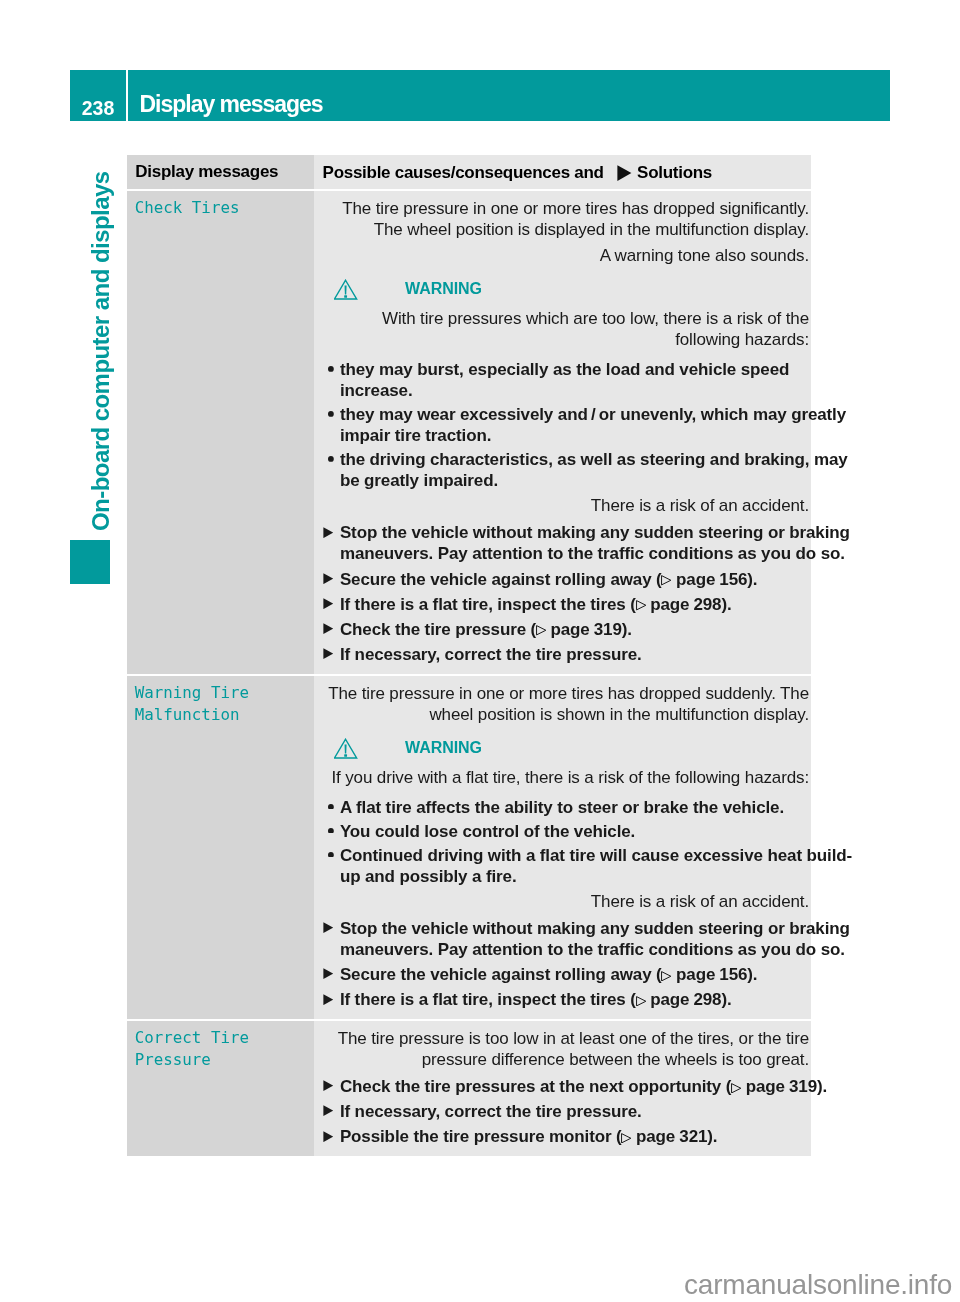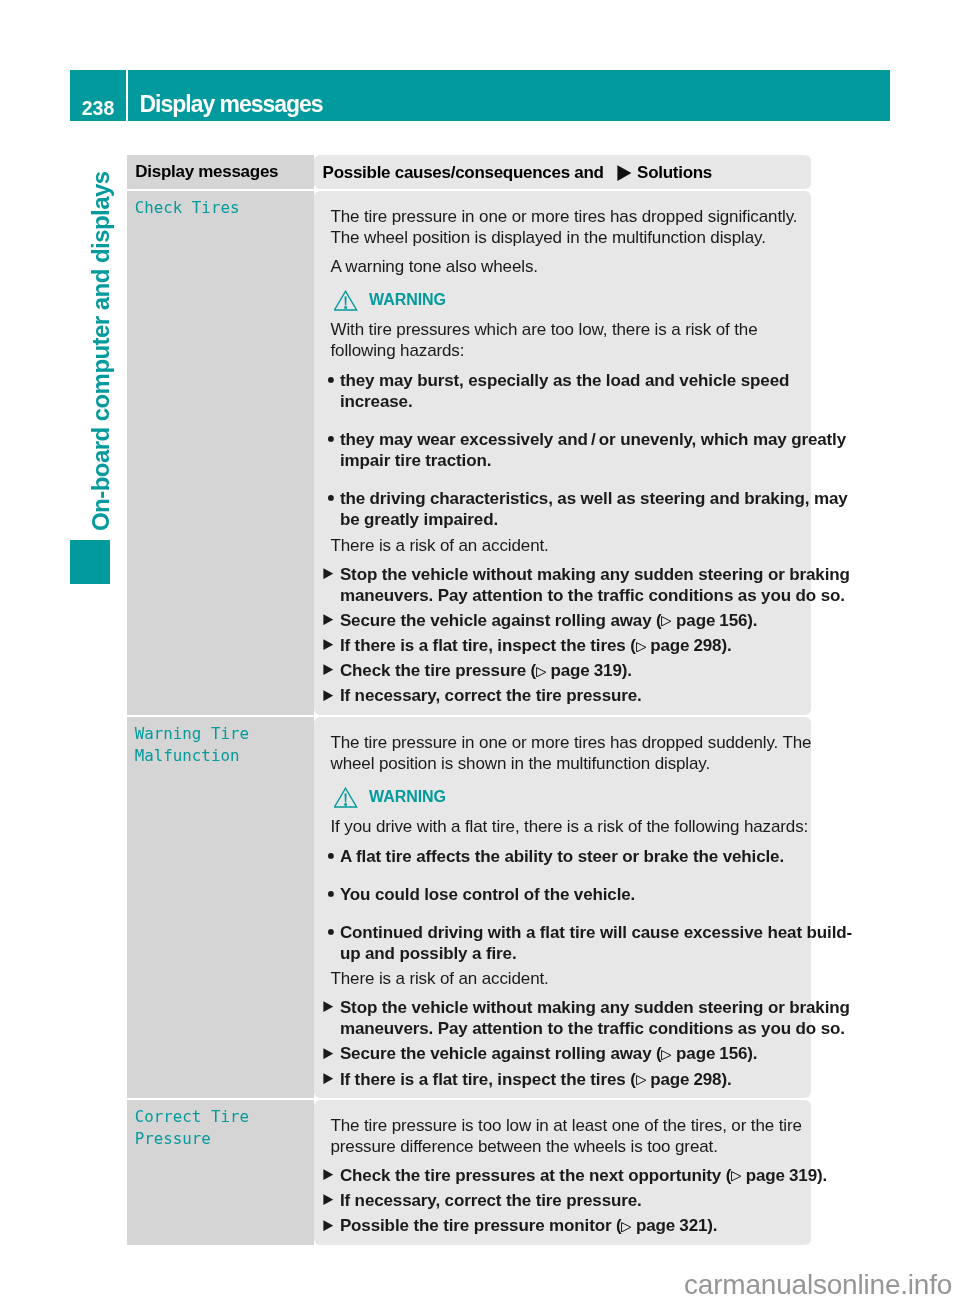--- a/index.html
+++ b/index.html
@@ -23,43 +23,43 @@
 
   .watermark{position:absolute;left:684px;top:1271px;color:#969696;font-size:28px;
              letter-spacing:-.2px;line-height:27px;}
 
   
   .tbl{position:absolute;left:127px;top:155px;width:684px;}
   .row{display:flex;align-items:stretch;}
   .c1{width:187px;flex:0 0 187px;box-sizing:border-box;background:#d5d5d5;
       padding:6px 4px 10px 7.8px;}
   .c2{width:497px;flex:0 0 497px;box-sizing:border-box;background:#e7e7e7;
-      padding:7px 2px 8.4px 8.5px;border-radius:6px;}
+      padding:7px 2px 8.4px 8.5px;}
   .row.head .c1,.row.head .c2{padding:7px 4px 7.1px 8.3px;}
   .row.head .c2{padding-left:8.6px;}
   .sep{height:2px;background:#fff;}
   .sep-head{height:2px;}
   .th{font-weight:bold;font-size:17px;color:#000;line-height:19px;letter-spacing:-.28px;
       white-space:nowrap;}
   .th .tri{display:inline-block;margin:0 5.6px 0 13.0px;position:relative;top:3.2px;line-height:0;height:0;}
   .code{font-family:"DejaVu Sans Mono",monospace;color:#029a9c;font-size:15.8px;}
   .cln{line-height:22px;white-space:nowrap;}
 
   
   .ln{font-size:17px;line-height:21px;color:#1a1a1a;letter-spacing:-.125px;white-space:nowrap;}
-  .p{margin:8px;}
+  .p{margin:0;text-align:right;}
   .p + .p{margin-top:4.5px;}
-  .warn{display:flex;align-items:flex-start;margin:13px 0 8px 11.5px;height:21px;}
+  .warn{display:flex;align-items:flex-start;margin:13px 0 8px 11.5px;height:21px;gap:36px;}
   .warn-icon{display:inline-block;line-height:0;margin-right:11.5px;margin-top:0px;}
   .warn-txt{color:#029a9c;font-weight:bold;font-size:16px;letter-spacing:-.06px;line-height:20px;}
   ul{margin:9px 0 0 0;padding:0;list-style:none;}
   ul + .p{margin-top:4.4px;}
   .p + ul.steps{margin-top:6.2px;}
   li{position:relative;font-weight:bold;}
-  li + li{margin-top:17px;}
+  li + li{margin-top:3px;}
   .bullets li{padding-left:17.4px;}
   .bullets li .mk{position:absolute;left:5.6px;top:7px;line-height:0;}
   .steps li{padding-left:17.4px;}
   .steps li .mk{position:absolute;left:0.4px;top:4.2px;line-height:0;}
   .steps{margin-top:6.2px;}
   .steps li + li{margin-top:4.2px;}
   .ref{white-space:nowrap;}
   .refmk{display:inline-block;line-height:0;position:relative;top:1px;margin:0 4.2px 0 -0.2px;}
   .refl{letter-spacing:-.13px;text-align:right;}
 </style>
@@ -91,21 +91,21 @@
           <div class="code">
             <div class="cln">Check Tires</div>
           </div>
         </div>
   <div class="c2">
           <div class="p">
             <div class="ln">The tire pressure in one or more tires has dropped significantly.</div>
             <div class="ln">The wheel position is displayed in the multifunction display.</div>
           </div>
           <div class="p">
-            <div class="ln">A warning tone also wheels.</div>
+            <div class="ln">A warning tone also sounds.</div>
           </div>
           <div class="warn">
             <span class="warn-icon"><svg viewBox="0 0 23.5 21" width="23.5" height="21">
                 <path d="M11.55 1.25 L22.6 20.0 L0.5 20.0 Z" fill="none" stroke="#029a9c" stroke-width="1.45" stroke-linejoin="miter"></path>
                 <path d="M10.55 6.6 L12.6 6.6 L12.25 15.4 L10.9 15.4 Z" fill="#029a9c"></path>
                 <rect x="10.2" y="16.2" width="2.85" height="2.5" rx="0.5" fill="#029a9c"></rect>
               </svg></span>
             <span class="warn-txt">WARNING</span>
           </div>
           <div class="p">

